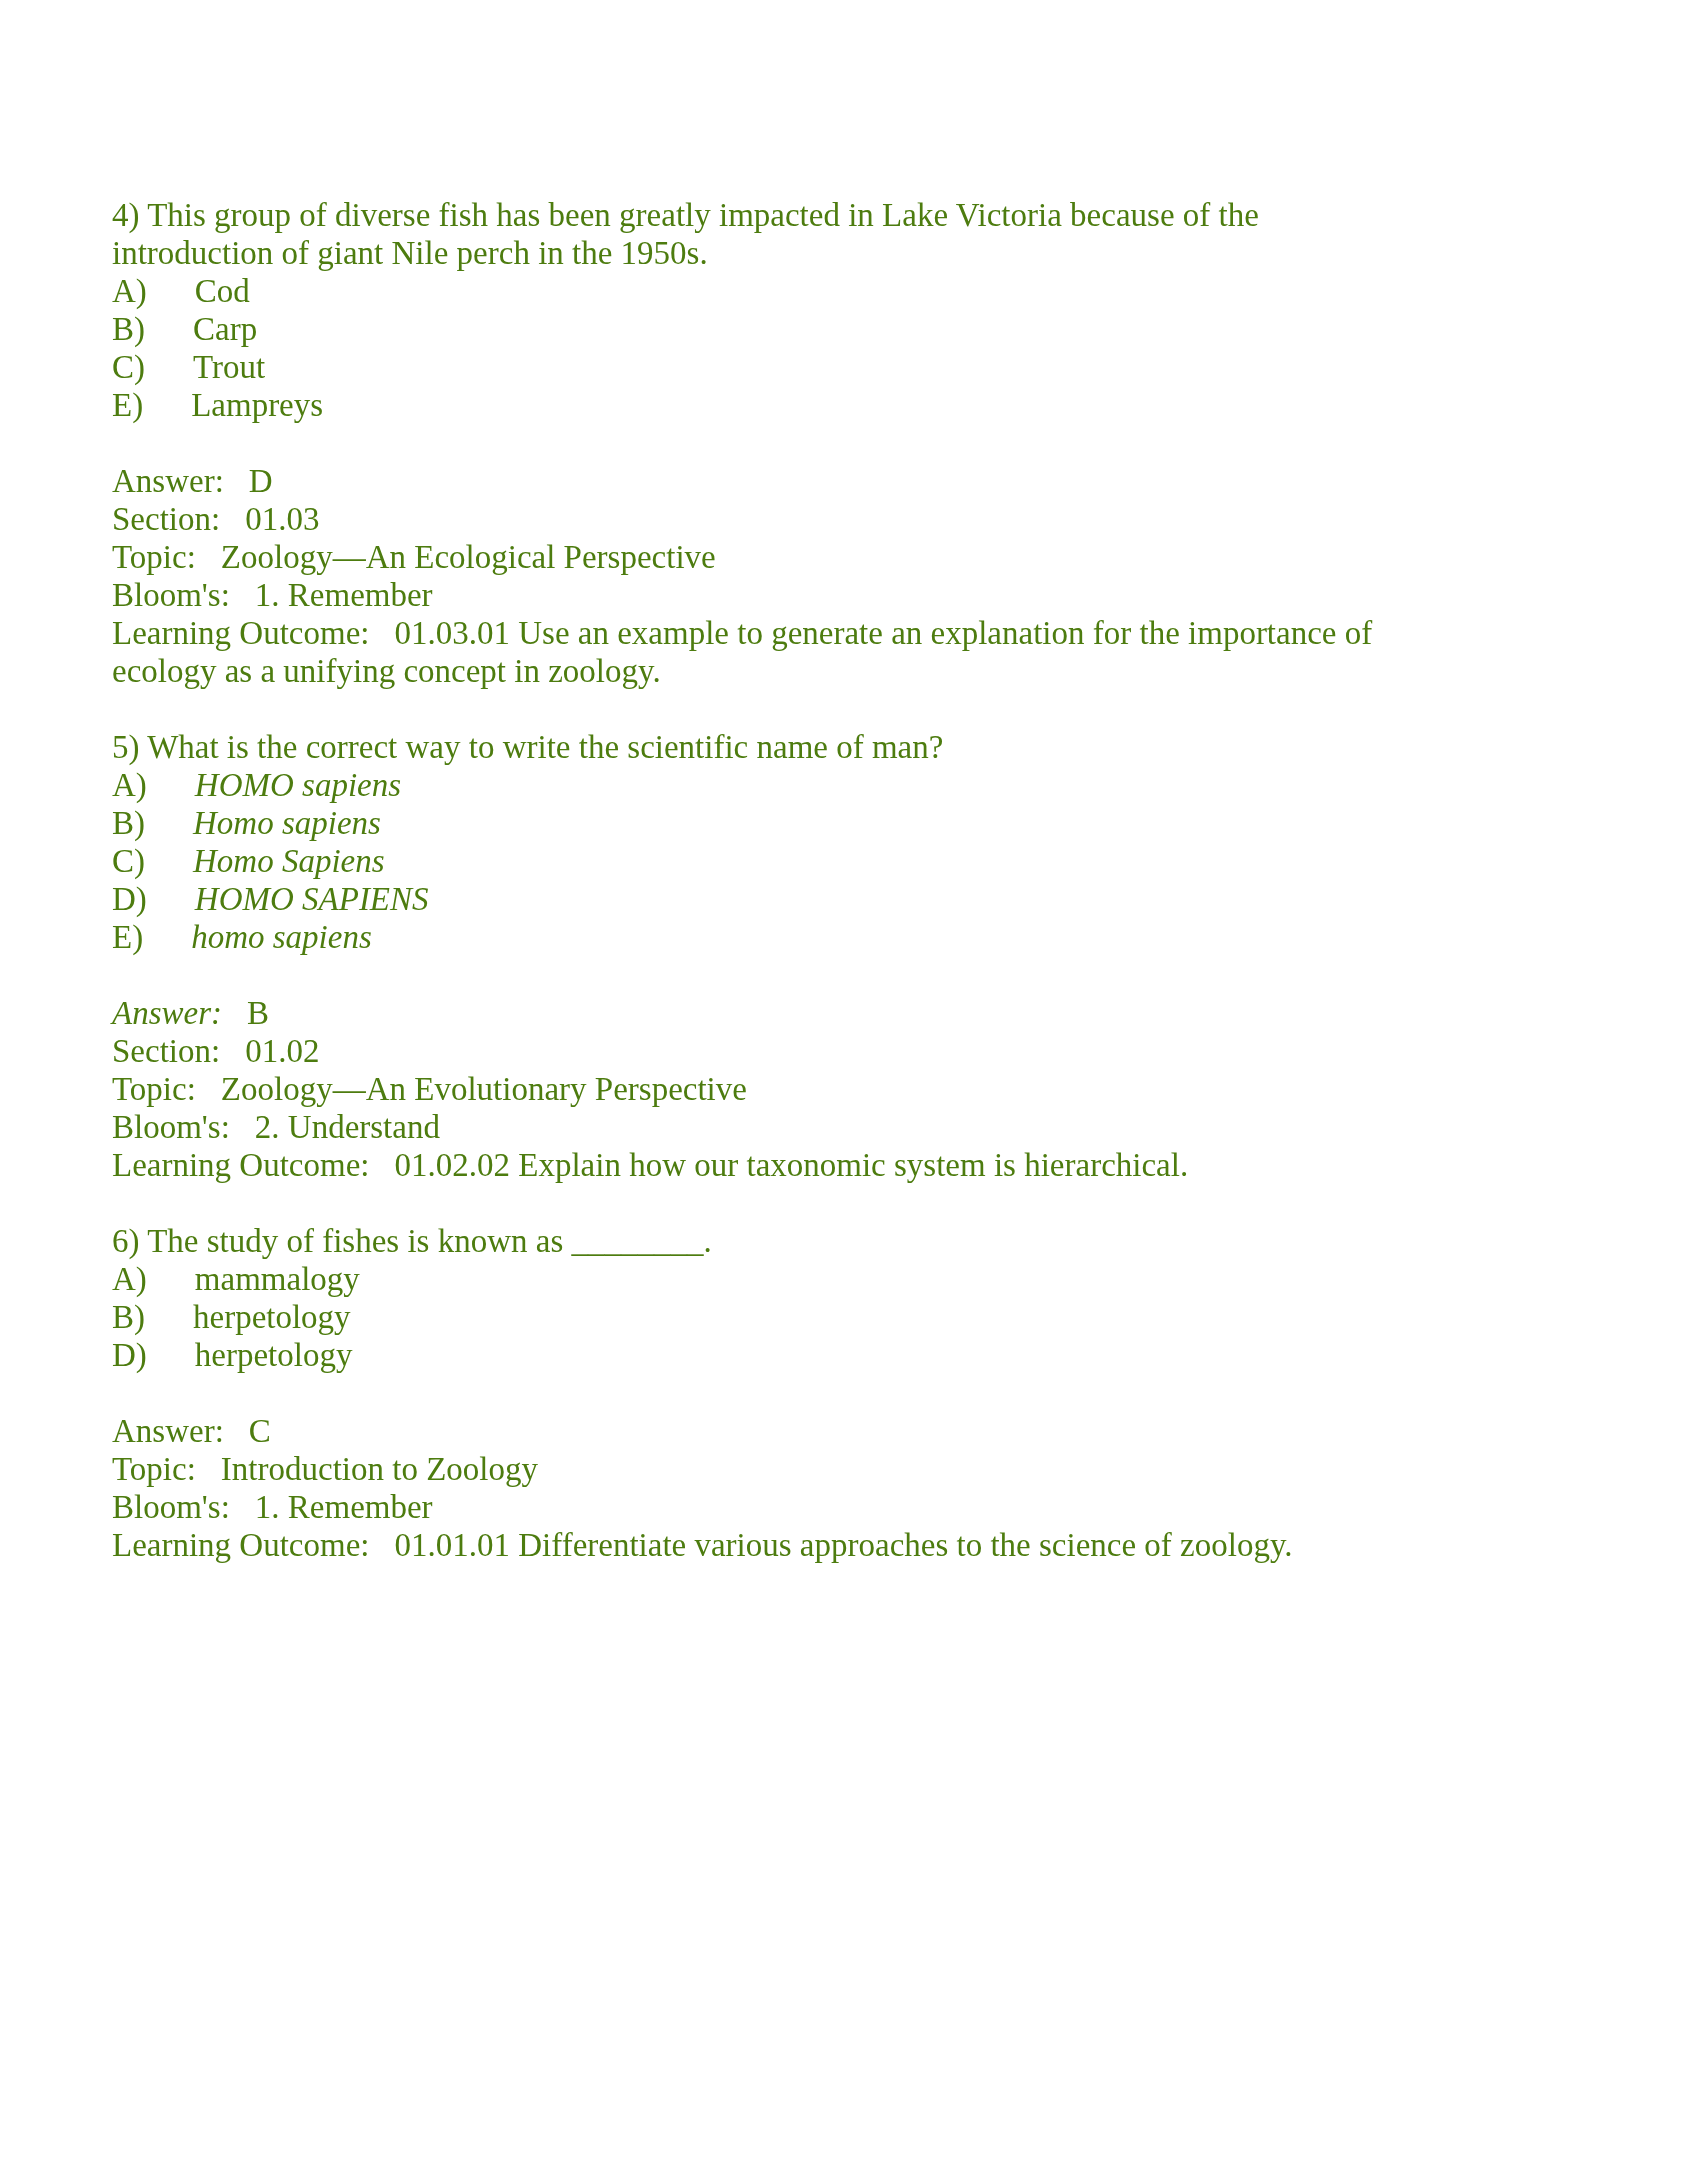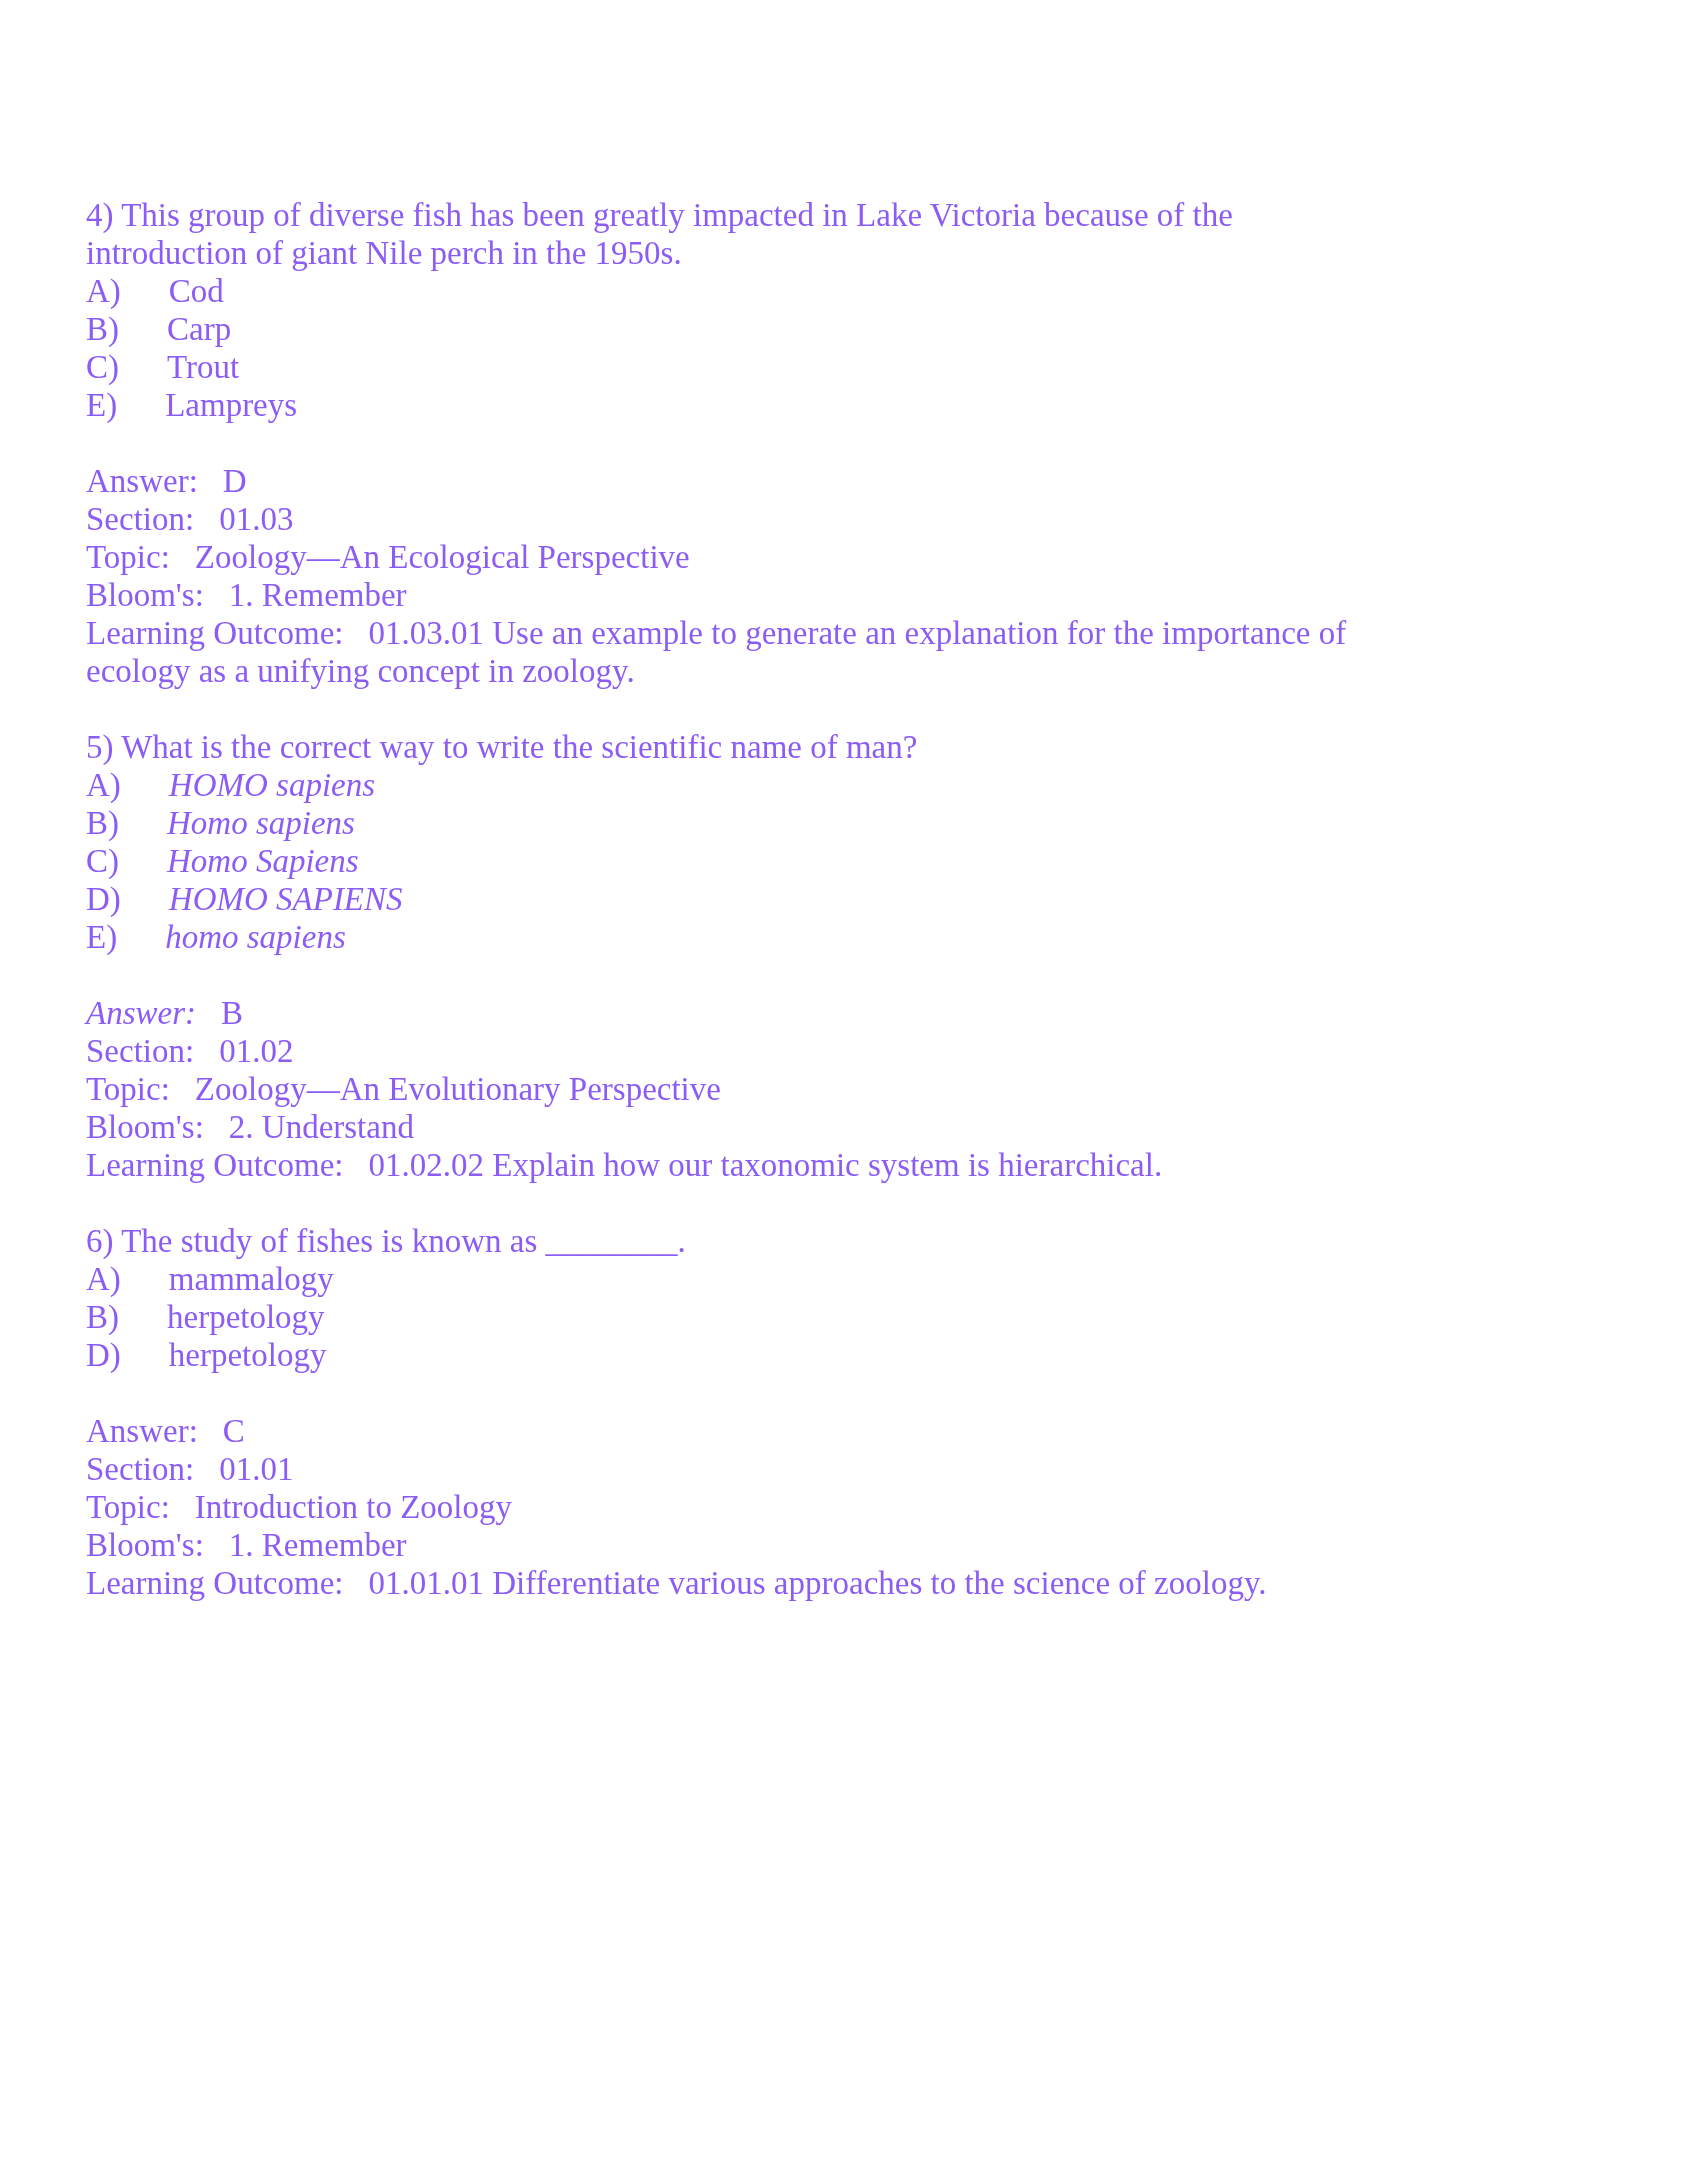--- a/index.html
+++ b/index.html
@@ -2,26 +2,26 @@
 <html><head>
 <meta charset="utf-8">
 <style>
   html, body { margin: 0; padding: 0; }
   body { background: #ffffff; }
   .page {
     position: relative;
     width: 1683px;
     height: 2077px;
     background: #ffffff;
-    color: #8b5cf6;
+    color: #4d7c0f;
     font-family: "Liberation Serif", "DejaVu Serif", serif;
     font-size: 33px;
     line-height: 38px;
     box-sizing: border-box;
-    padding: 196px 139px 0 86px;
+    padding: 196px 139px 0 112px;
     overflow: hidden;
   }
   .line { white-space: pre; }
   .blank { height: 38px; }
   .optxt { padding-left: 8px; margin-left: 40px; }
   .val { padding-left: 25px; }
   .it { font-style: italic; }
 </style>
 </head>
 <body>
@@ -61,20 +61,19 @@
     <div class="blank"></div>
   </section>
 
   <section>
     <div class="line">6) The study of fishes is known as ________.</div>
     <div class="line"><span>A)</span><span class="optxt">mammalogy</span></div>
     <div class="line"><span>B)</span><span class="optxt">herpetology</span></div>
     <div class="line"><span>D)</span><span class="optxt">herpetology</span></div>
     <div class="blank"></div>
     <div class="line"><span>Answer:</span><span class="val">C</span></div>
-    <div class="line"><span>Section:</span><span class="val">01.01</span></div>
     <div class="line"><span>Topic:</span><span class="val">Introduction to Zoology</span></div>
     <div class="line"><span>Bloom's:</span><span class="val">1. Remember</span></div>
     <div class="line"><span>Learning Outcome:</span><span class="val">01.01.01 Differentiate various approaches to the science of zoology.</span></div>
   </section>
 
 </div>
 
 
 </body></html>

